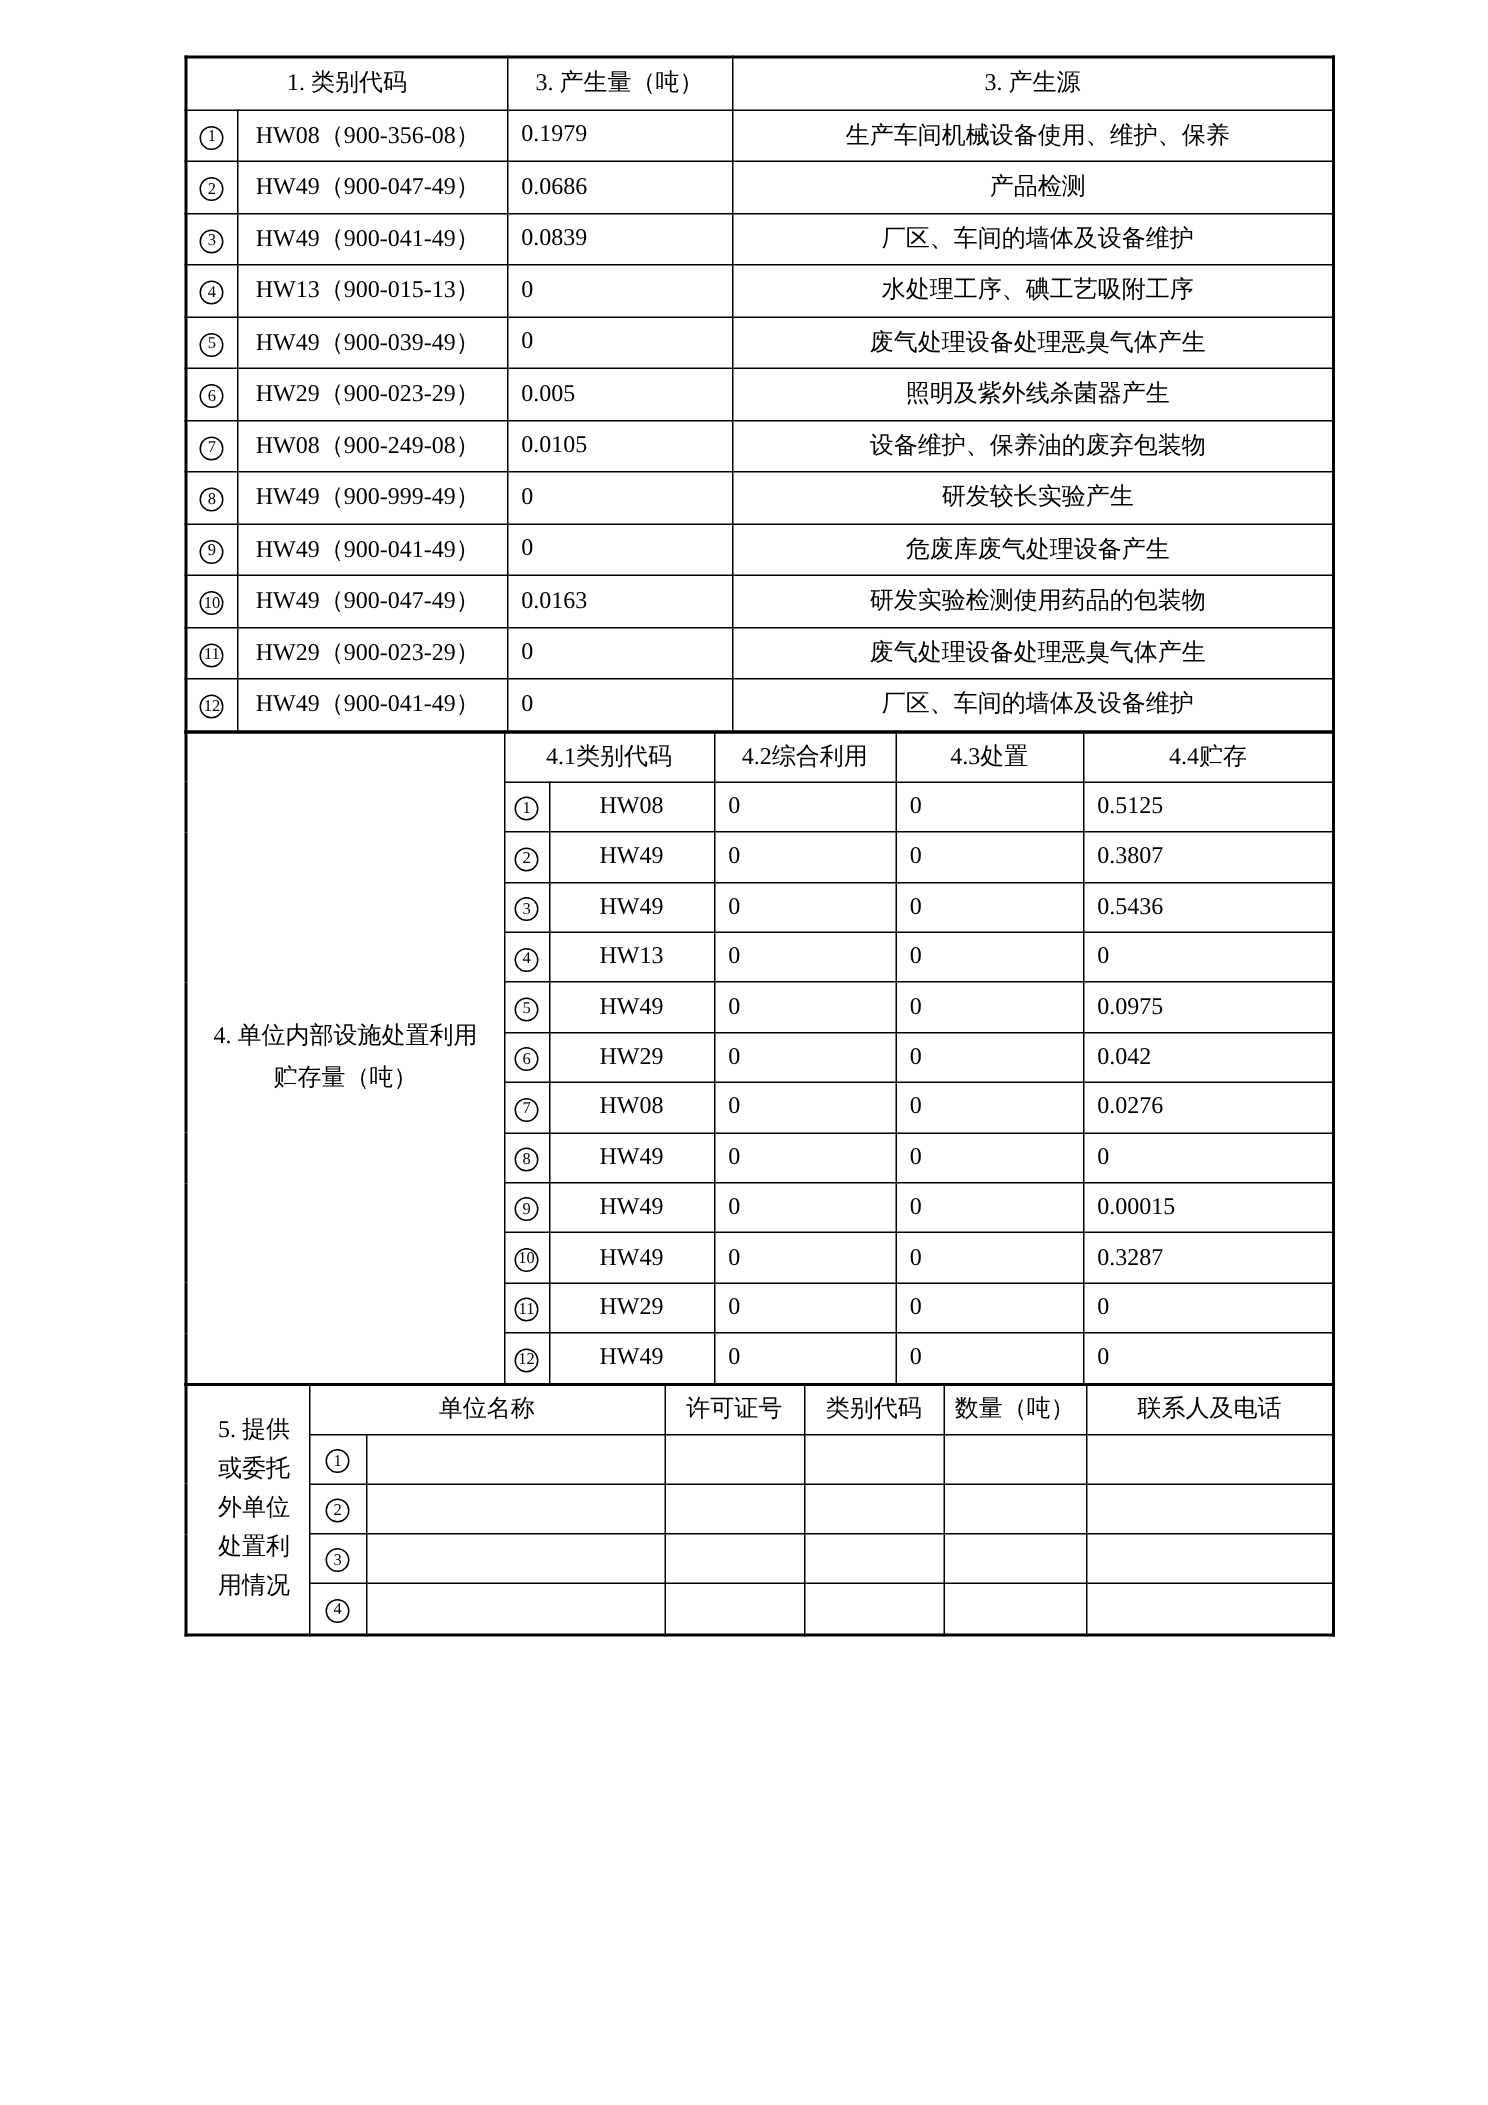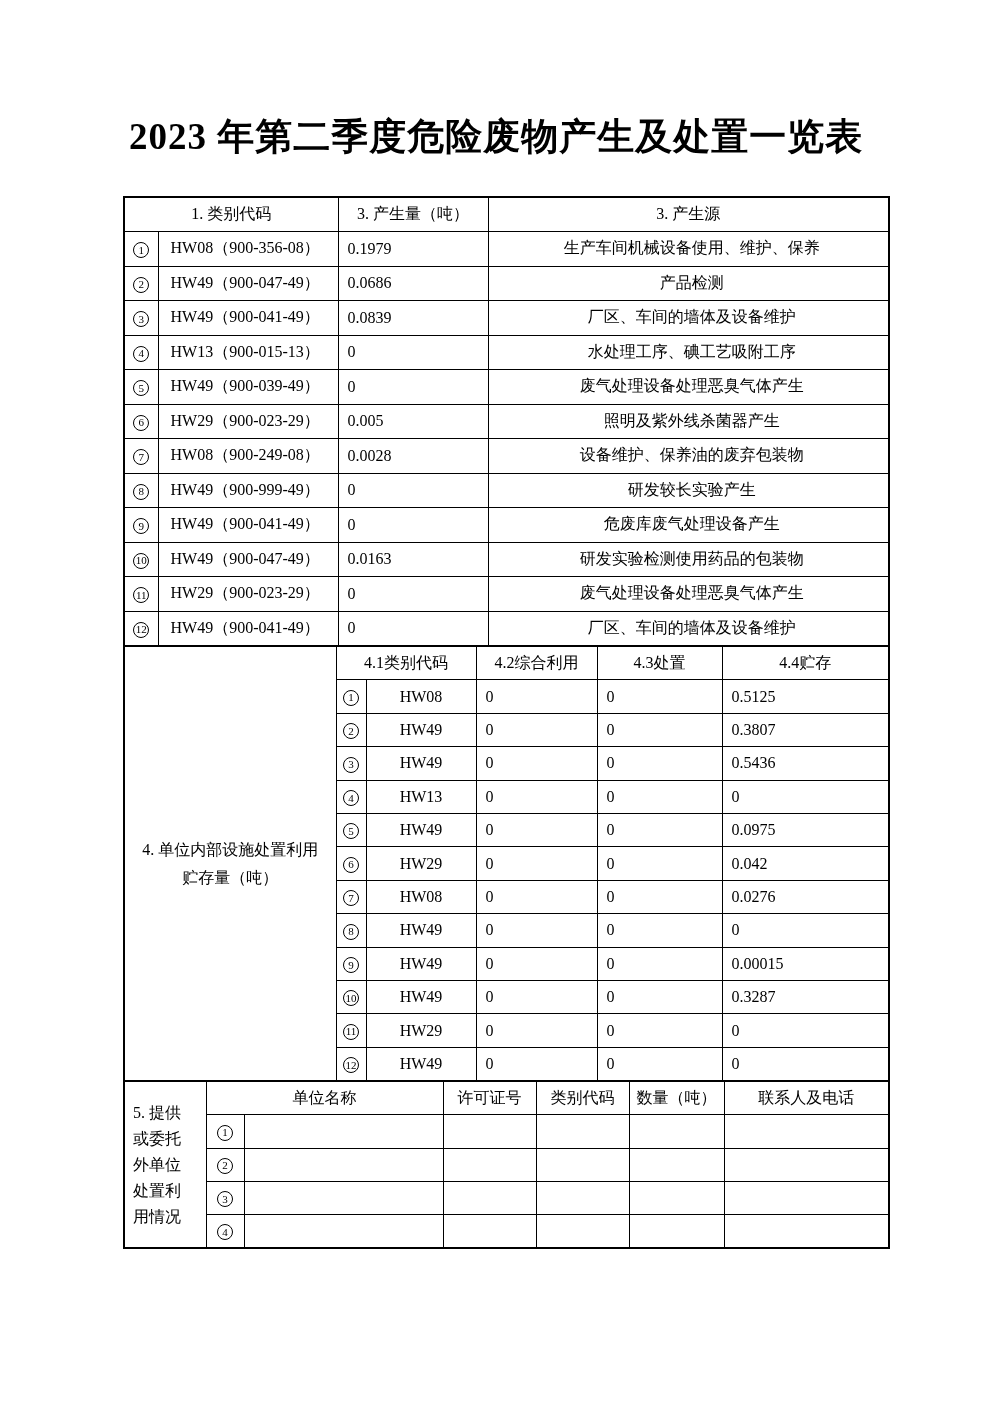--- a/index.html
+++ b/index.html
@@ -50,21 +50,21 @@
   .code1 { padding-left: 12px; }
   .qty   { padding-left: 9px; margin-left: 15px; }
   .src   { padding-left: 7px; text-align: center; }
   .val   { padding-left: 9px; }
   .lblB {
     text-align: center;
     white-space: pre-line;
     line-height: 28px;
   }
   .lblC {
-    text-align: left;
+    text-align: center;
     padding-left: 8px;
     white-space: pre-line;
     line-height: 26px;
   }
   .num {
     display: inline-flex;
     align-items: center;
     justify-content: center;
     min-width: 16px;
     height: 16px;
@@ -74,21 +74,20 @@
     font-size: 11px;
     line-height: 1;
     box-sizing: border-box;
   }
 </style>
 </head>
 <body>
 
 <div class="page">
 
-  <div class="title">2023 年第二季度危险废物产生及处置一览表</div>
 
   <div class="doc">
 
     <table class="tA">
       <colgroup>
           <col style="width:34px">
           <col style="width:180px">
           <col style="width:150px">
           <col style="width:401px">
         </colgroup>
@@ -130,21 +129,21 @@
       </tr>
       <tr>
         <td class="c"><span class="num">6</span></td>
         <td class="code1">HW29（900-023-29）</td>
         <td class="qty">0.005</td>
         <td class="src">照明及紫外线杀菌器产生</td>
       </tr>
       <tr>
         <td class="c"><span class="num">7</span></td>
         <td class="code1">HW08（900-249-08）</td>
-        <td class="qty">0.0028</td>
+        <td class="qty">0.0105</td>
         <td class="src">设备维护、保养油的废弃包装物</td>
       </tr>
       <tr>
         <td class="c"><span class="num">8</span></td>
         <td class="code1">HW49（900-999-49）</td>
         <td class="qty">0</td>
         <td class="src">研发较长实验产生</td>
       </tr>
       <tr>
         <td class="c"><span class="num">9</span></td>

